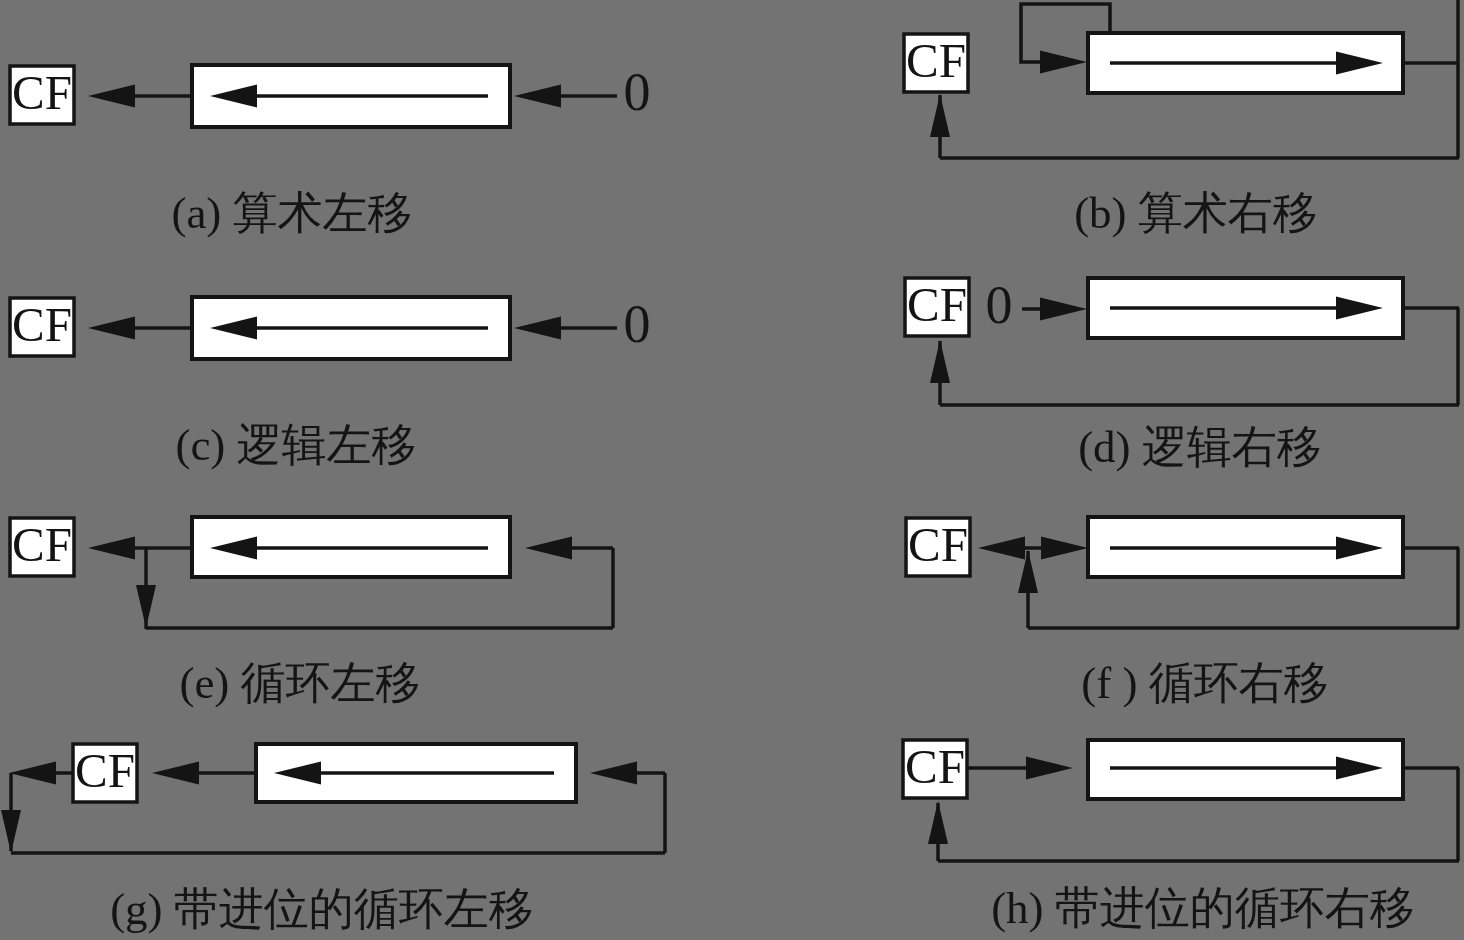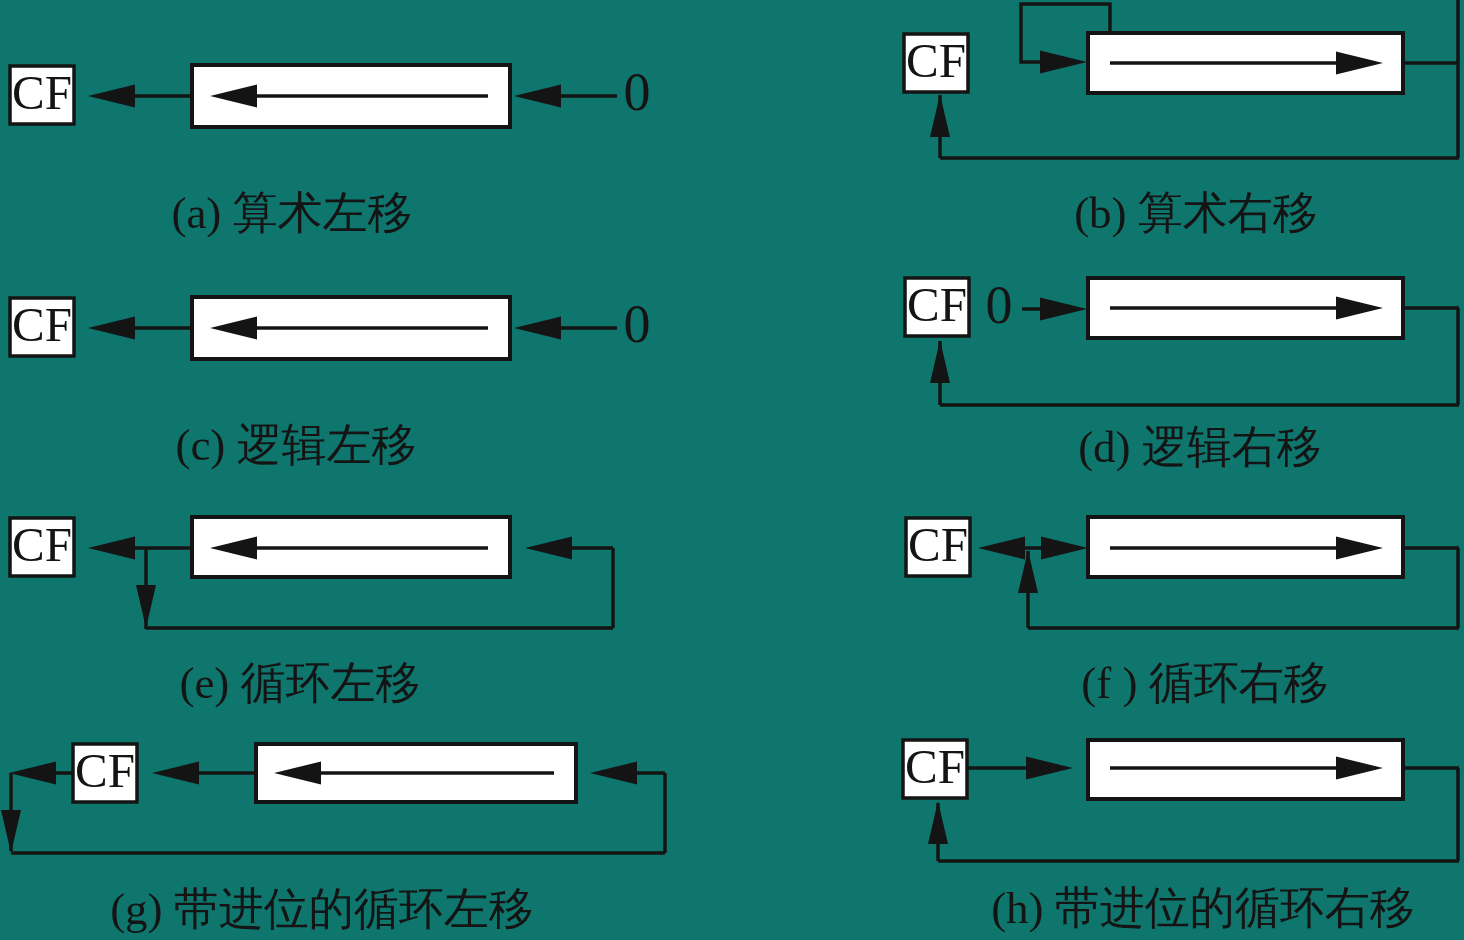--- a/index.html
+++ b/index.html
@@ -1,19 +1,19 @@
 <!DOCTYPE html>
 <html><head>
 <meta charset="utf-8">
 <style>
   html,body{margin:0;padding:0;background:#ffffff;}
   #figure-wrap{
     position:relative;
     width:1464px;height:940px;
-    background:#0f766e;
+    background:#737373;
     overflow:hidden;
   }
   svg text{
     font-family:"Liberation Serif","DejaVu Serif",serif;
     fill:#141414;
   }
   .cf-text{font-size:49px;}
   .zero-text{font-size:54px;}
   .caption-text{font-size:45px;}
 </style>

